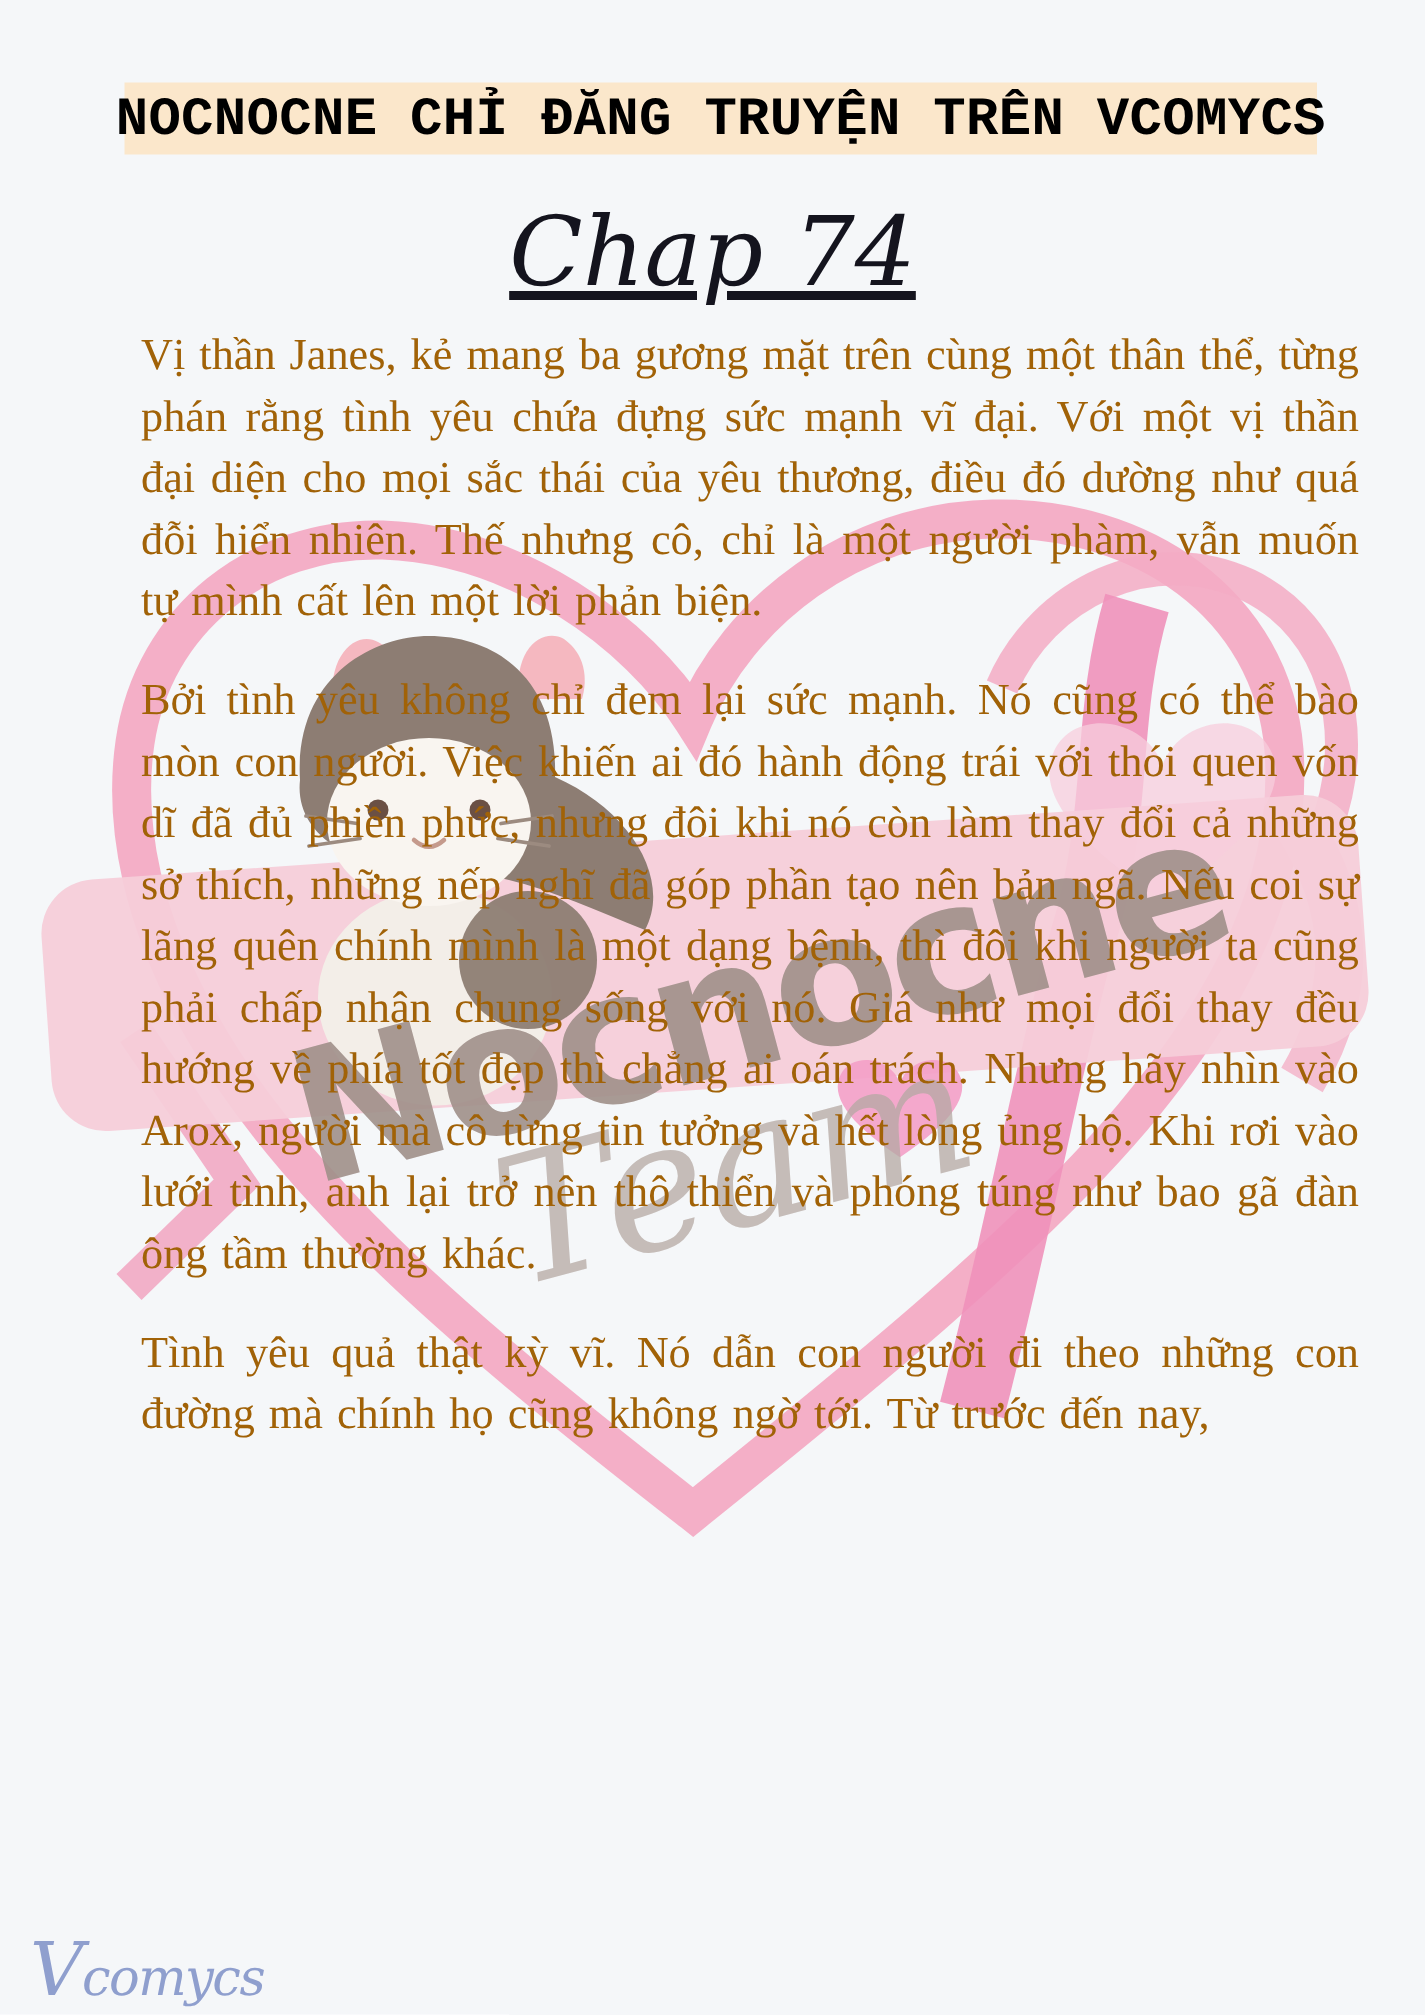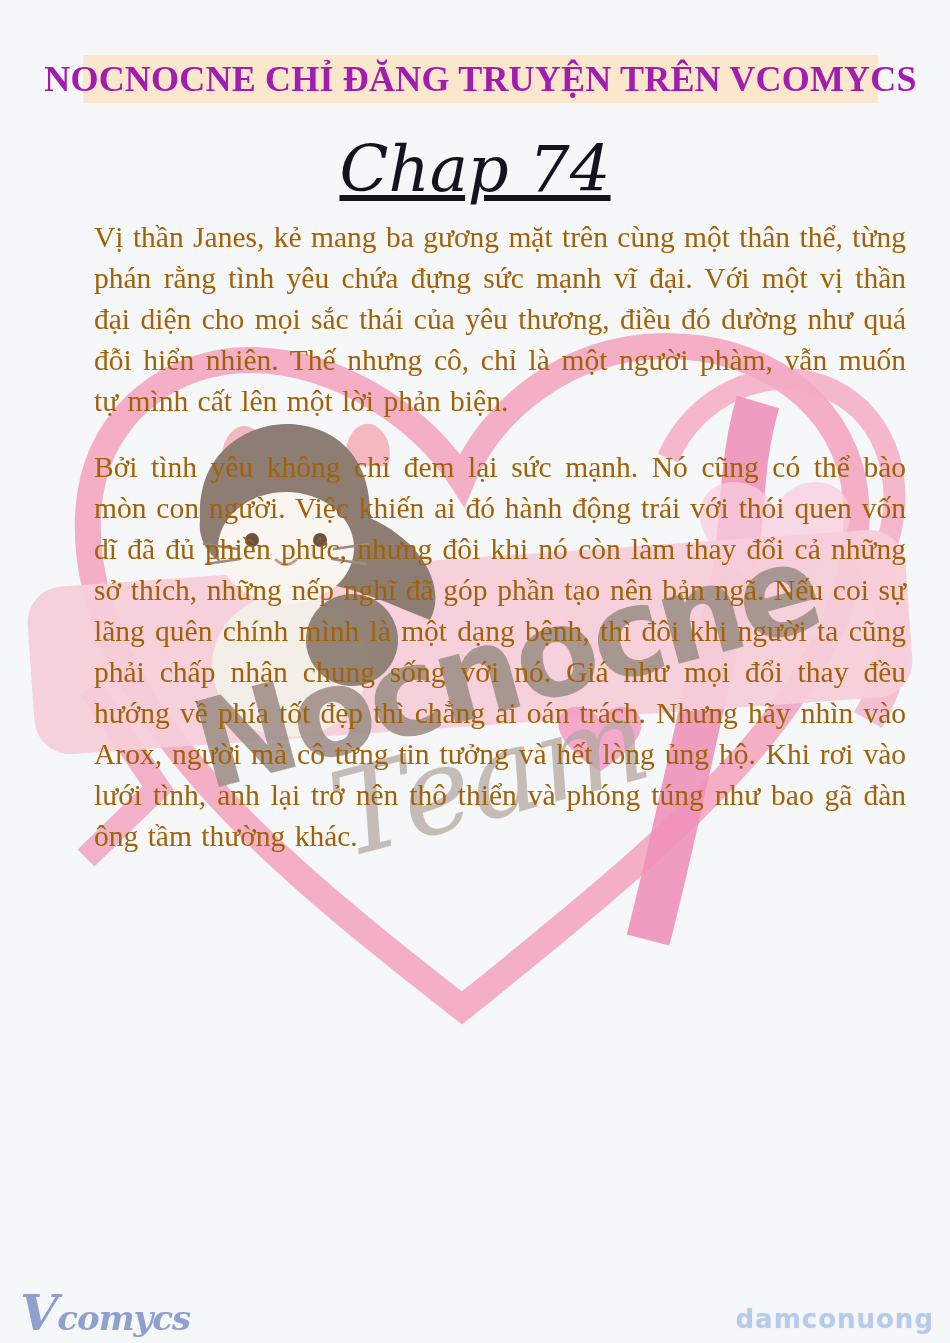--- a/index.html
+++ b/index.html
@@ -19,24 +19,24 @@
   }
   .banner {
     position: absolute;
     left: 83px; top: 55px;
     width: 795px; height: 48px;
     background: #fbe7cb;
     display: flex; align-items: center; justify-content: center;
     z-index: 3;
   }
   .banner span {
-    font-family: Liberation Serif, serif;
+    font-family: Liberation Mono, monospace;
     font-weight: bold;
     font-size: 36px;
-    color: #a21caf;
+    color: #000000;
     white-space: nowrap;
     letter-spacing: 0.2px;
   }
   .chapter-title {
     position: absolute;
     top: 124px; left: 0;
     width: 100%;
     text-align: center;
     font-family: "DejaVu Serif", serif;
     font-style: italic;
@@ -60,21 +60,21 @@
     line-height: 41px;
     text-align: justify;
     word-spacing: 2px;
   }
   .vcomycs-logo {
     position: absolute;
     left: 20px; top: 1284px;
     z-index: 3;
     font-family: "DejaVu Serif", serif;
     font-style: italic;
-    font-weight: bold;
+    font-weight: normal;
     font-size: 34px;
     color: #8f9fce;
     letter-spacing: -1px;
   }
   .vcomycs-logo span { display: inline-block; }
   .vcomycs-logo span::first-letter { font-size: 1.45em; }
   .credit {
     position: absolute;
     right: 16px; top: 1304px;
     z-index: 3;
@@ -129,20 +129,20 @@
 
   <div class="banner">
     <span>NOCNOCNE CHỈ ĐĂNG TRUYỆN TRÊN VCOMYCS</span>
   </div>
 
   <div class="chapter-title">Chap 74</div>
 
   <div class="content">
     <p>Vị thần Janes, kẻ mang ba gương mặt trên cùng một thân thể, từng phán rằng tình yêu chứa đựng sức mạnh vĩ đại. Với một vị thần đại diện cho mọi sắc thái của yêu thương, điều đó dường như quá đỗi hiển nhiên. Thế nhưng cô, chỉ là một người phàm, vẫn muốn tự mình cất lên một lời phản biện.</p>
     <p>Bởi tình yêu không chỉ đem lại sức mạnh. Nó cũng có thể bào mòn con người. Việc khiến ai đó hành động trái với thói quen vốn dĩ đã đủ phiền phức, nhưng đôi khi nó còn làm thay đổi cả những sở thích, những nếp nghĩ đã góp phần tạo nên bản ngã. Nếu coi sự lãng quên chính mình là một dạng bệnh, thì đôi khi người ta cũng phải chấp nhận chung sống với nó. Giá như mọi đổi thay đều hướng về phía tốt đẹp thì chẳng ai oán trách. Nhưng hãy nhìn vào Arox, người mà cô từng tin tưởng và hết lòng ủng hộ. Khi rơi vào lưới tình, anh lại trở nên thô thiển và phóng túng như bao gã đàn ông tầm thường khác.</p>
+    <p>Tình yêu quả thật kỳ vĩ. Nó dẫn con người đi theo những con đường mà chính họ cũng không ngờ tới. Từ trước đến nay,</p>
   </div>
 
   <div class="vcomycs-logo">
     <span>Vcomycs</span>
   </div>
-  <div class="credit">damconuong</div>
 
 </div>
 
 </body></html>

